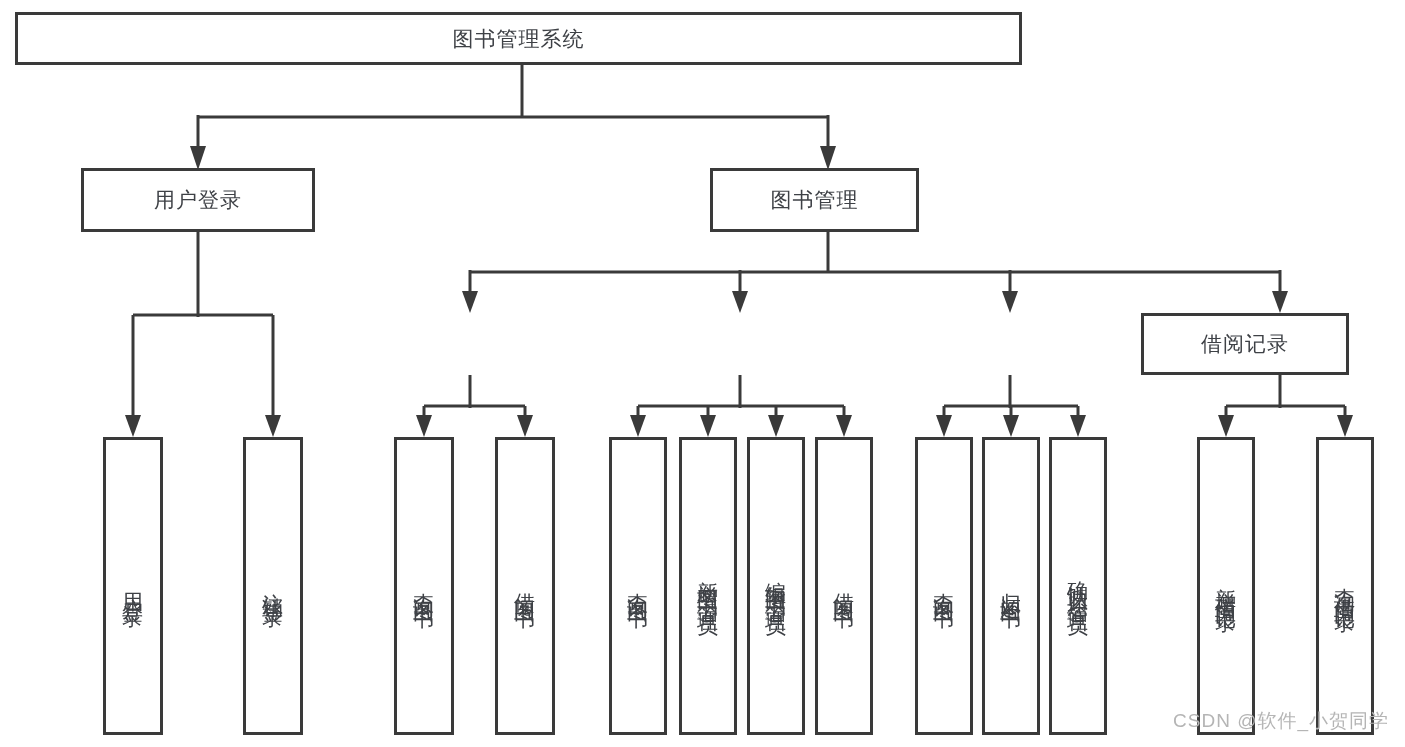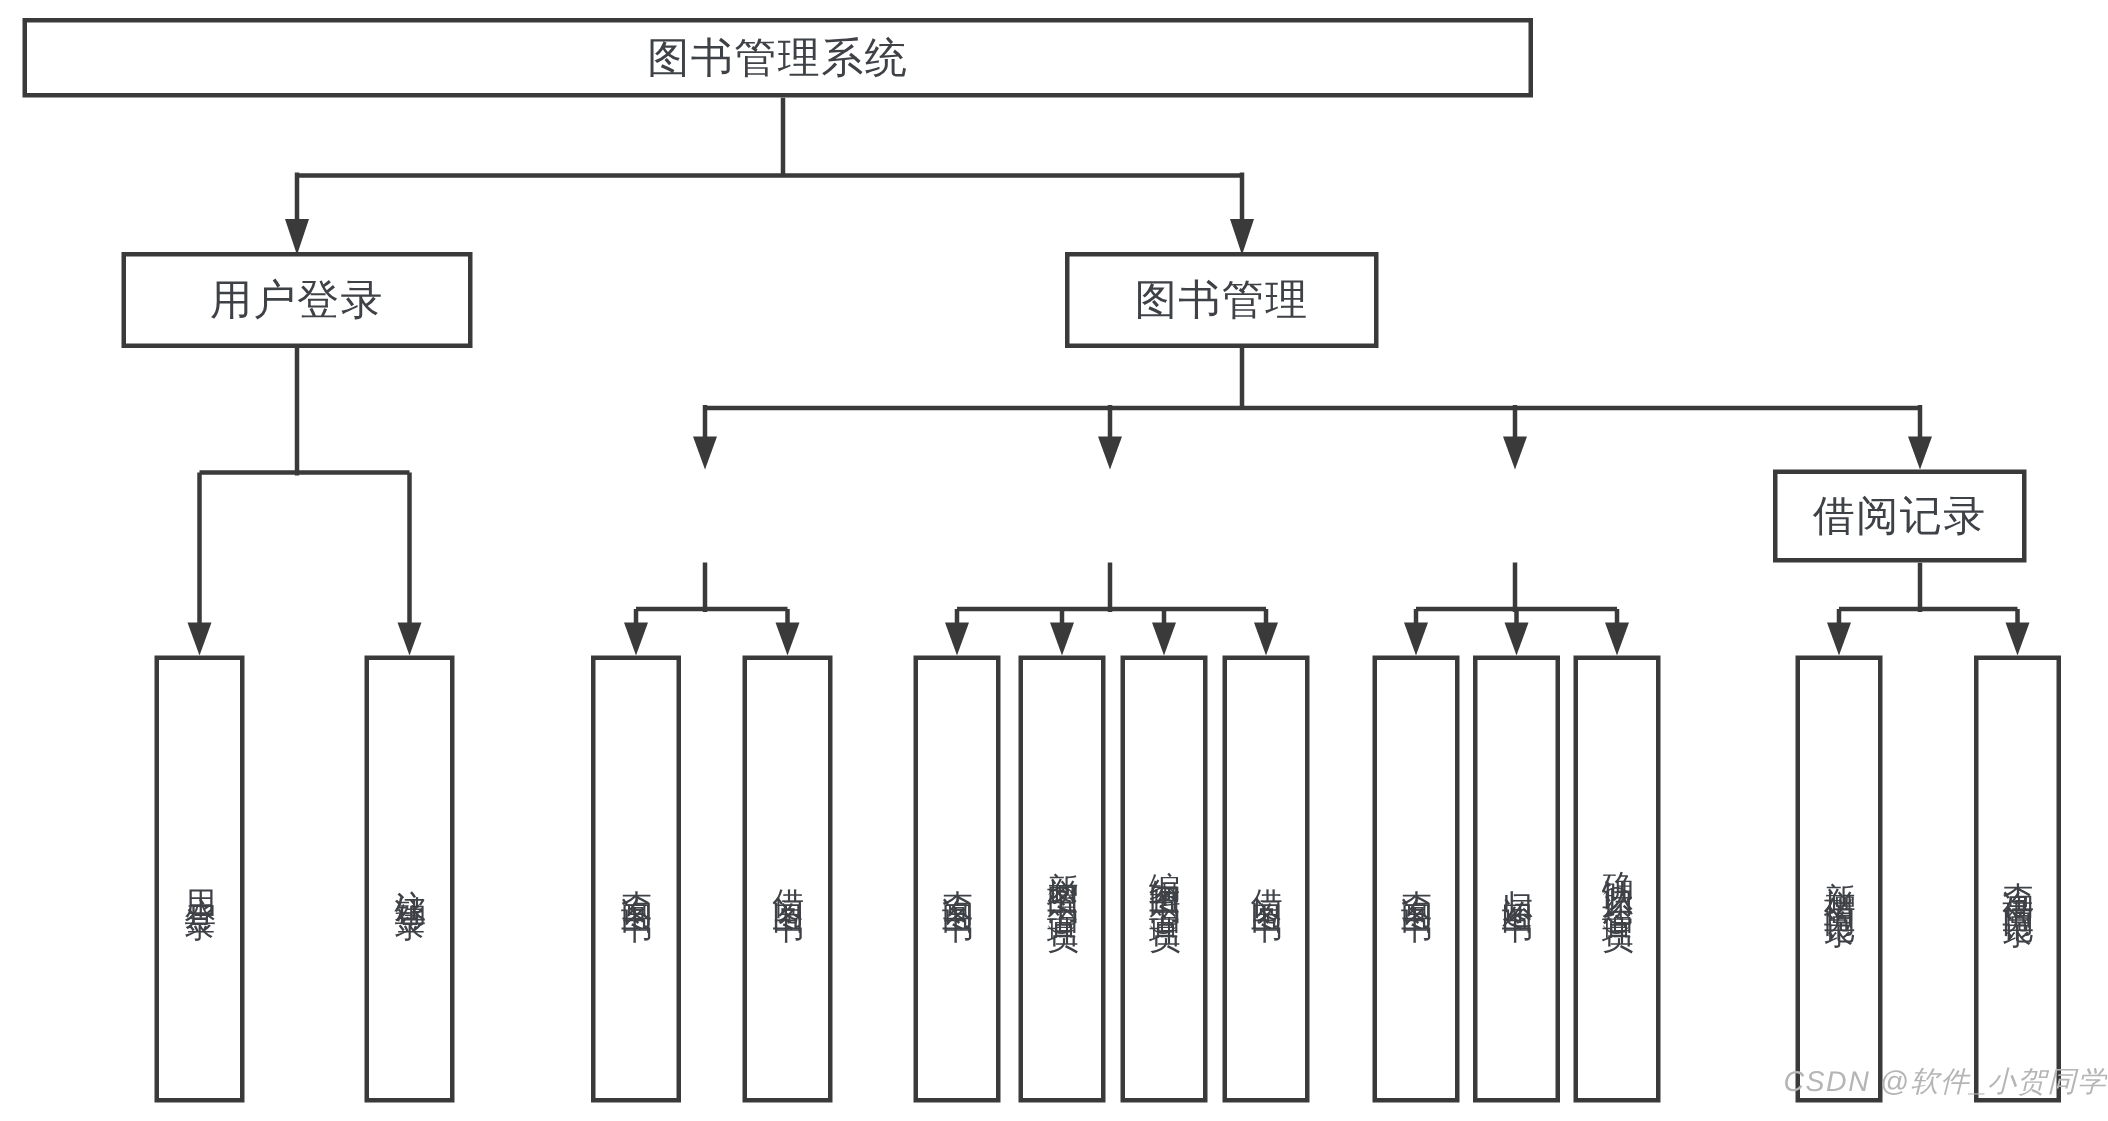--- a/index.html
+++ b/index.html
@@ -5,31 +5,31 @@
   html,body{margin:0;padding:0;background:#ffffff;}
   .stage{
     position:relative;width:1405px;height:747px;background:#ffffff;overflow:hidden;
     font-family:"Liberation Sans","DejaVu Sans",sans-serif;
   }
   .node{
     position:absolute;box-sizing:border-box;background:#ffffff;
     border:3px solid #3a3a3a;color:#3e4146;
     display:flex;align-items:center;justify-content:center;
   }
-  .hnode{font-size:28px;letter-spacing:1px;white-space:nowrap;}
+  .hnode{font-size:21px;letter-spacing:1px;white-space:nowrap;}
   .vnode{
     writing-mode:vertical-rl;text-orientation:mixed;
     font-size:21px;letter-spacing:5px;line-height:1;
   }
   .lines{position:absolute;left:0;top:0;width:1405px;height:747px;}
   .lines path{stroke:#3a3a3a;stroke-width:3;fill:none;}
   .lines polygon{fill:#3a3a3a;stroke:none;}
   .watermark{
-    position:absolute;right:0;top:708px;
-    font-size:19px;color:#b5b5b5;letter-spacing:1px;white-space:nowrap;font-style:italic;
+    position:absolute;right:16px;top:708px;
+    font-size:19px;color:#b5b5b5;letter-spacing:1px;white-space:nowrap;
   }
 </style>
 </head>
 <body>
 
 <div class="stage">
 
   <svg class="lines" viewBox="0 0 1405 747" xmlns="http://www.w3.org/2000/svg">
     <g>
       <path d="M522,65 L522,117"></path>
@@ -97,21 +97,21 @@
       <path d="M1345,406 L1345,419"></path>
         <polygon points="1337,415 1353,415 1345,437"></polygon>
     </g>
   </svg>
 
   <div class="node hnode" style="left:15px;top:12px;width:1007px;height:53px">图书管理系统</div>
 
   <div class="node hnode" style="left:81px;top:168px;width:234px;height:64px">用户登录</div>
   <div class="node hnode" style="left:710px;top:168px;width:209px;height:64px">图书管理</div>
 
-  <div class="node hnode" style="left:1182px;top:313px;width:169px;height:62px">借阅记录</div>
+  <div class="node hnode" style="left:1141px;top:313px;width:208px;height:62px">借阅记录</div>
 
   <div class="node vnode" style="left:103px;top:437px;width:60px;height:298px">用户登录</div>
   <div class="node vnode" style="left:243px;top:437px;width:60px;height:298px">注销登录</div>
 
   <div class="node vnode" style="left:394px;top:437px;width:60px;height:298px">查询图书</div>
   <div class="node vnode" style="left:495px;top:437px;width:60px;height:298px">借阅图书</div>
 
   <div class="node vnode" style="left:609px;top:437px;width:58px;height:298px">查询图书</div>
   <div class="node vnode" style="left:679px;top:437px;width:58px;height:298px">新增图书（管理员）</div>
   <div class="node vnode" style="left:747px;top:437px;width:58px;height:298px">编辑图书（管理员）</div>

